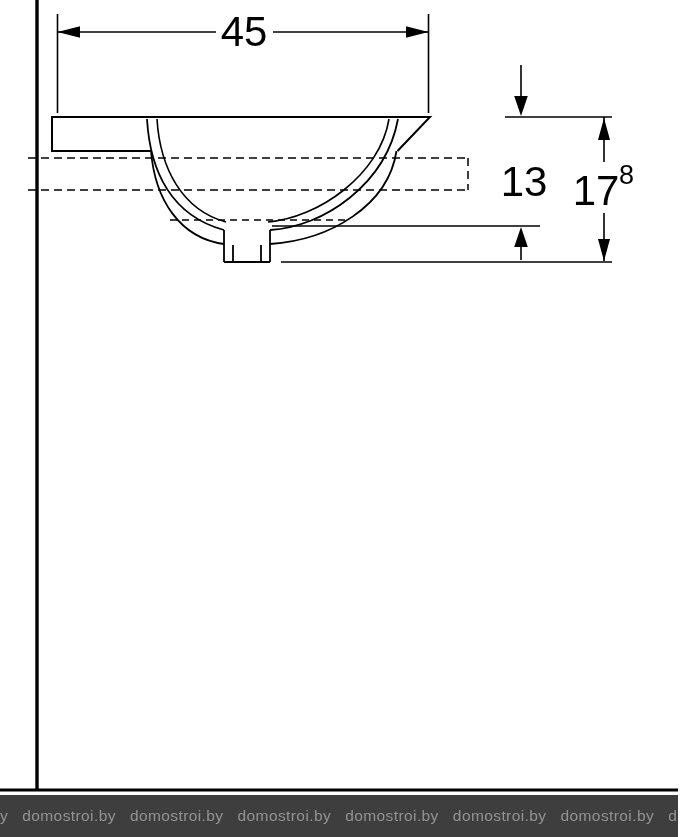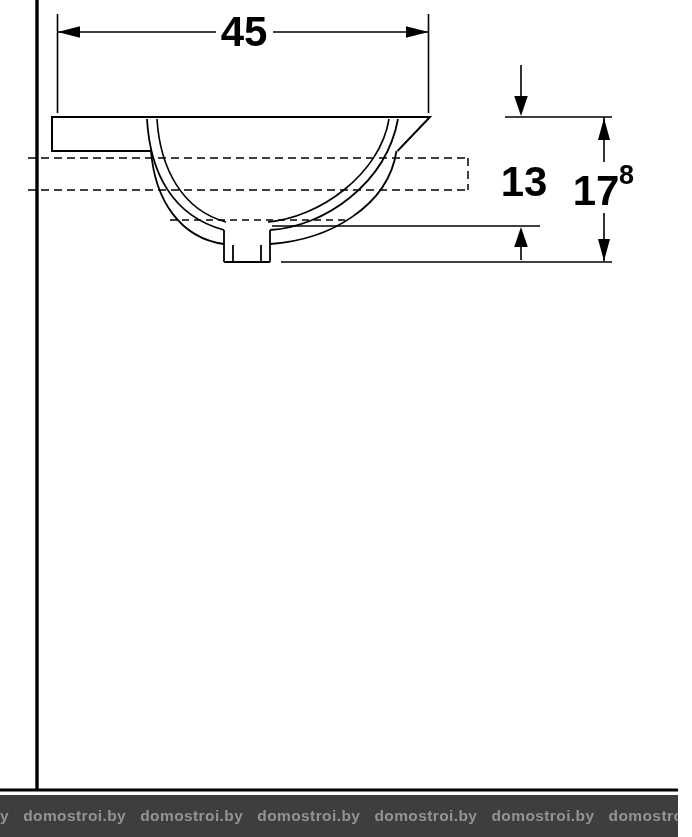--- a/index.html
+++ b/index.html
@@ -3,21 +3,20 @@
 <meta charset="utf-8">
 <style>
   html, body { margin: 0; padding: 0; background: #ffffff; }
   .page {
     width: 678px;
     height: 837px;
     background: #ffffff;
     position: relative;
     overflow: hidden;
     font-family: "Liberation Sans", sans-serif;
-    font-weight: bold;
   }
   svg { display: block; }
   .dim-text {
     font-family: "Liberation Sans", sans-serif;
     font-size: 42px;
     fill: #000000;
   }
   .dim-sup {
     font-family: "Liberation Sans", sans-serif;
     font-size: 27px;

